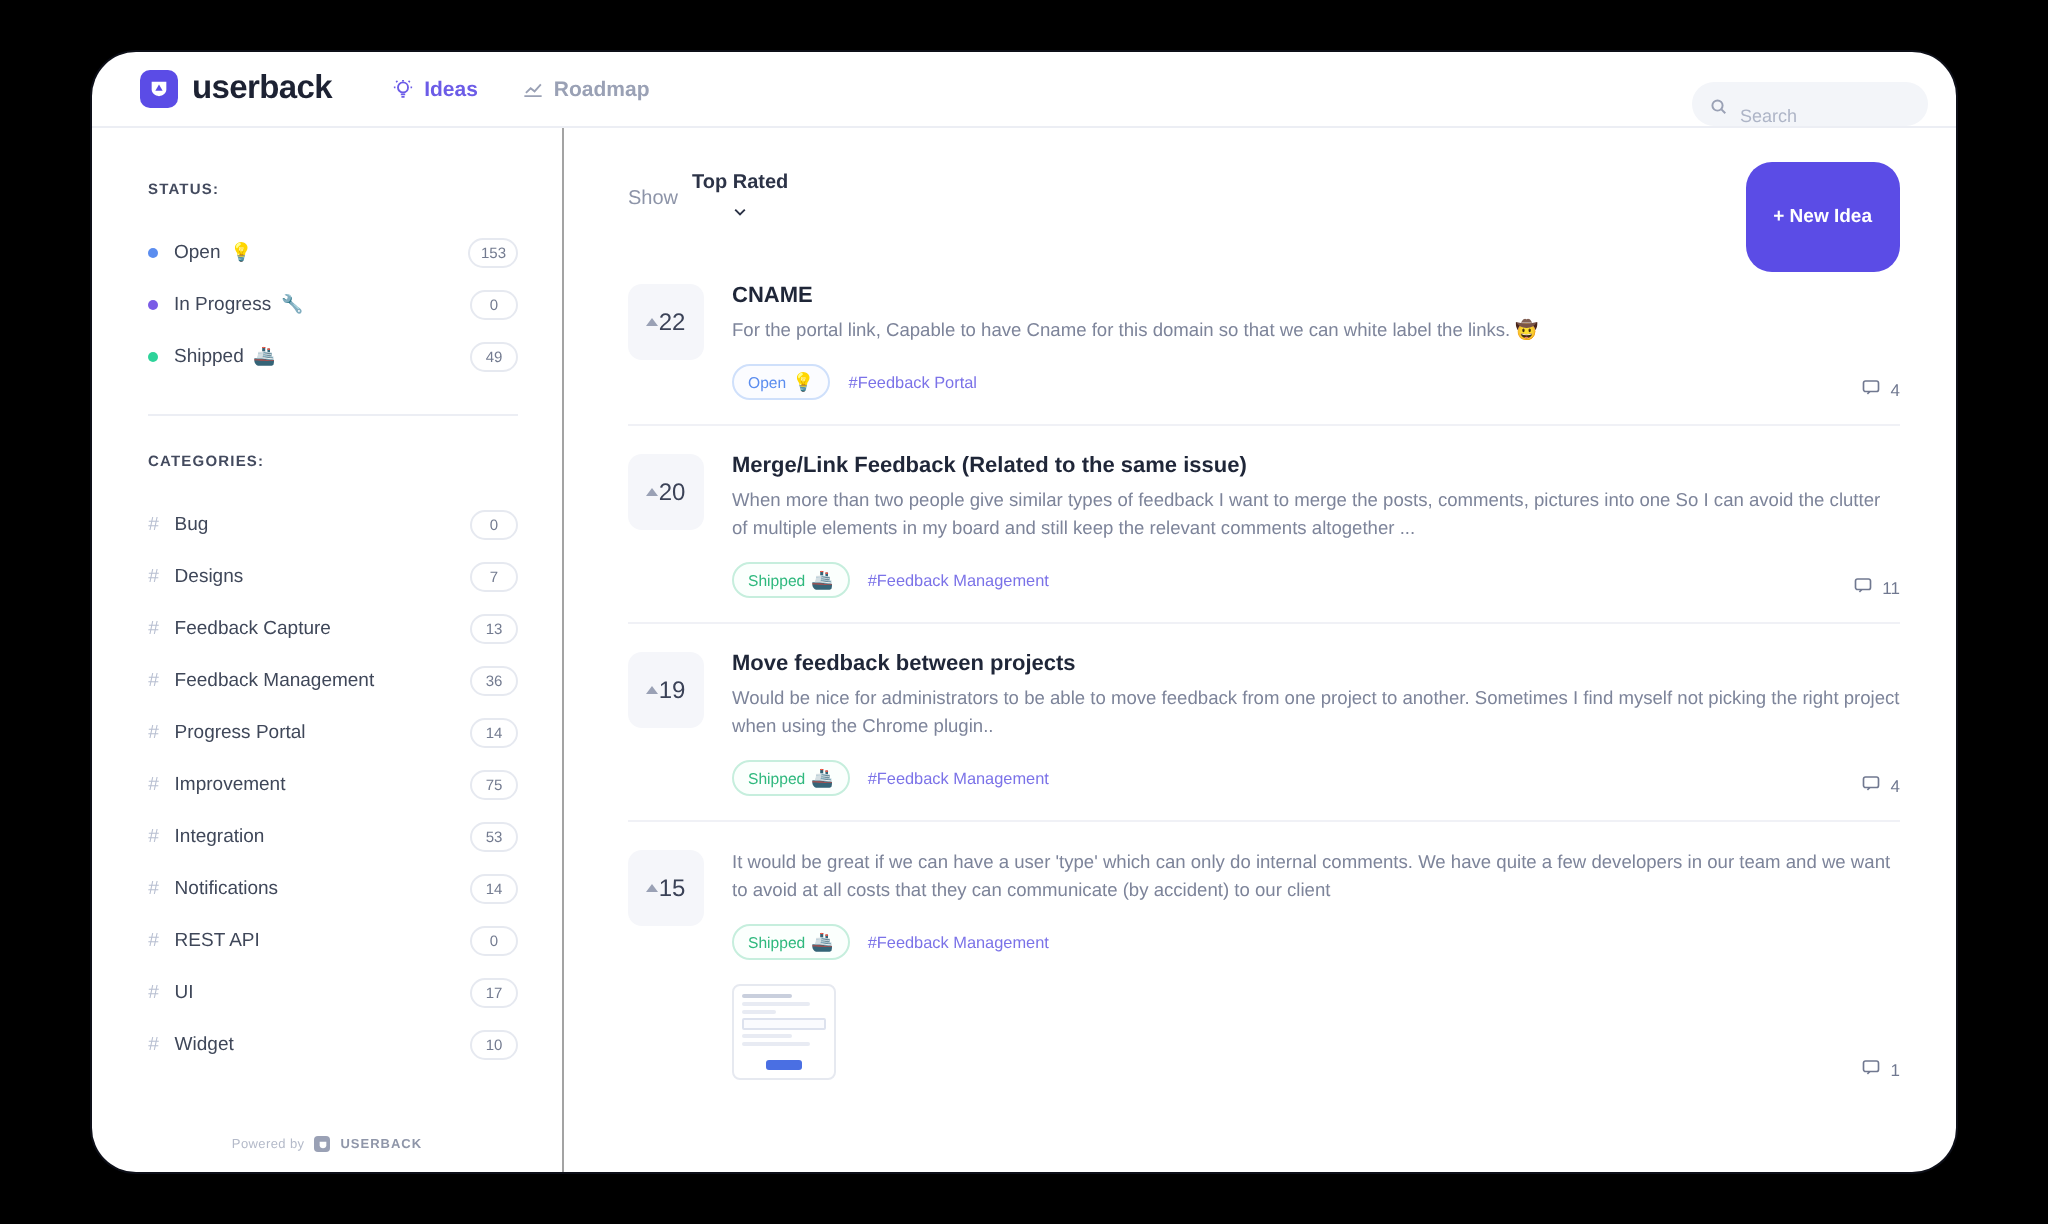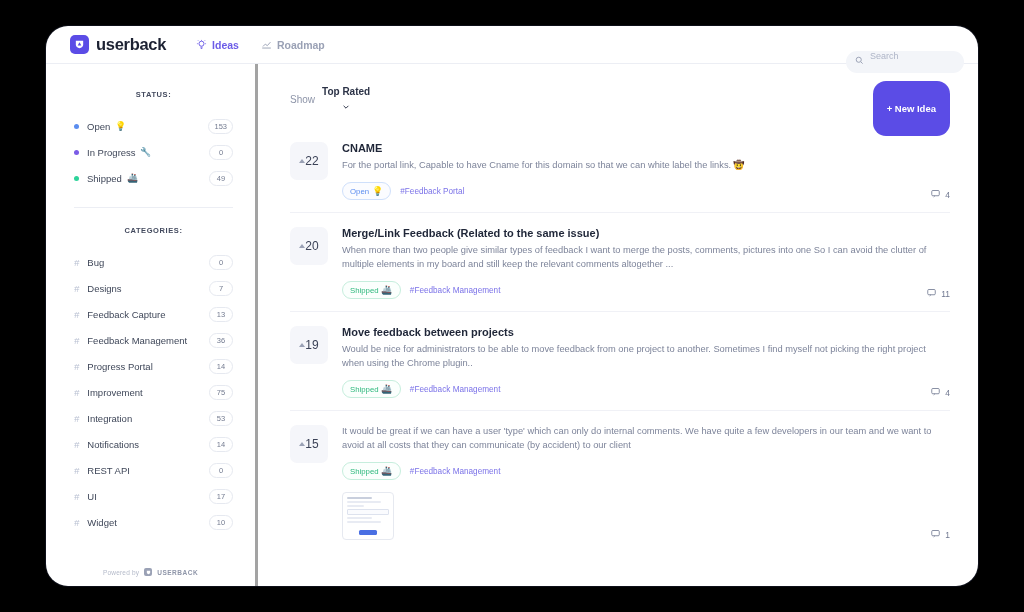--- a/index.html
+++ b/index.html
@@ -49,45 +49,44 @@
     font-size: 10.5px; font-weight: 600;
     color: #9aa1b5;
     cursor: pointer;
     justify-content: flex-end;
   }
   .nav-item.active { color: #6c5ce7; }
   .nav-ico { width: 11px; height: 11px; display:block; }
 
   #search-box {
     position: absolute;
-    right: 14px; top: 25px;
+    right: 14px; top: 15px;
     width: 118px; height: 22px;
     background: #f3f5f9;
     border-radius: 11px;
-    display: flex; align-items: flex-start;
+    display: flex; align-items: flex-end;
     gap: 6px; padding: 0 9px;
   }
   #search-box input {
     border: none; outline: none; background: transparent;
     font-size: 9px; color: #9aa1b5;
     font-family: "Liberation Sans", sans-serif;
     width: 100%;
   }
   #search-box input::placeholder { color: #aeb5c7; }
 
   
   #body-split { display: flex; height: calc(100% - 38px); }
 
   
   #sidebar {
-    width: 212px;
-    border-right: 3px solid #a3a3a3;
+    width: 236px;
+    border-right: 1px solid #a3a3a3;
     padding: 26px 22px 0 28px;
     position: relative;
-    text-align: center;
   }
   .sec-title {
     font-size: 7.5px;
     font-weight: 700;
     letter-spacing: 0.6px;
     color: #434a5e;
     margin-bottom: 14px;
   }
   .side-list { display: flex; flex-direction: column; }
   .side-row {

